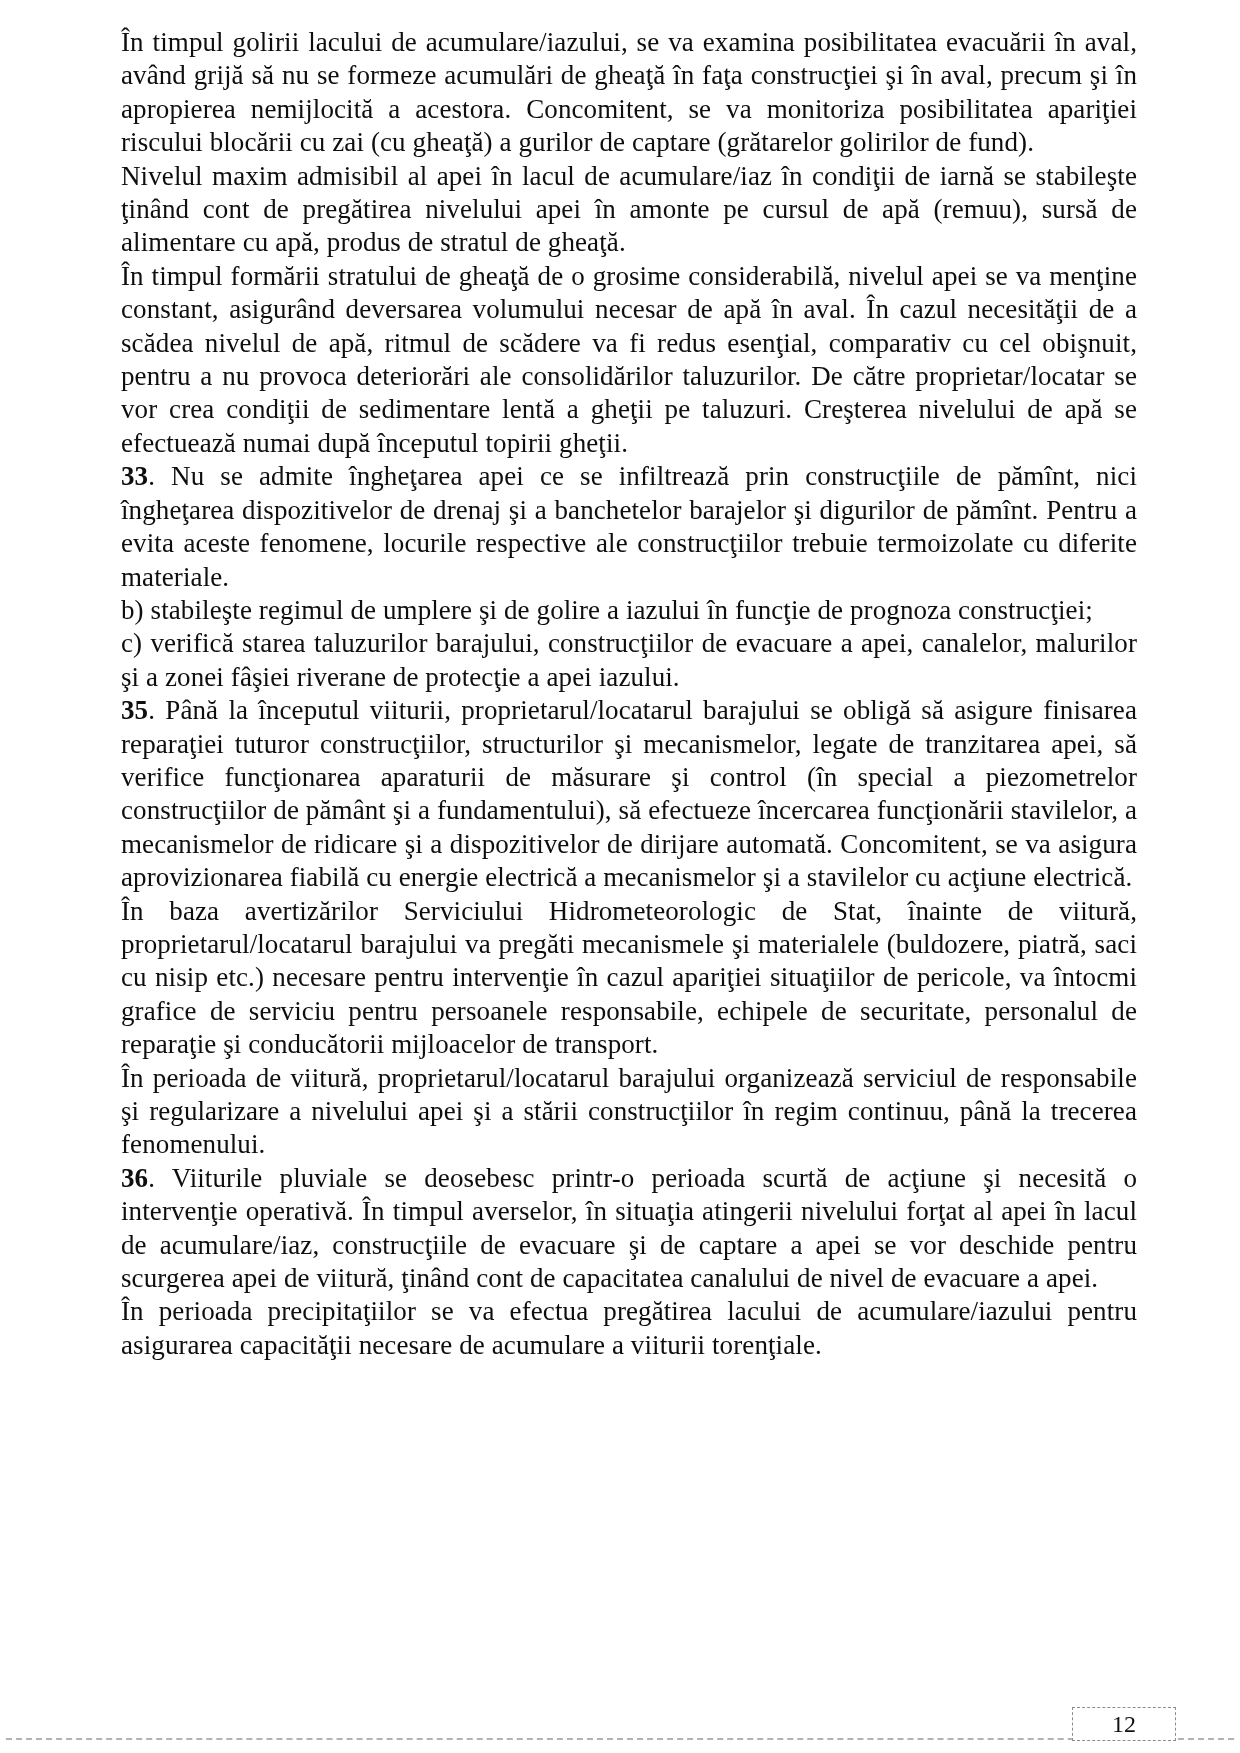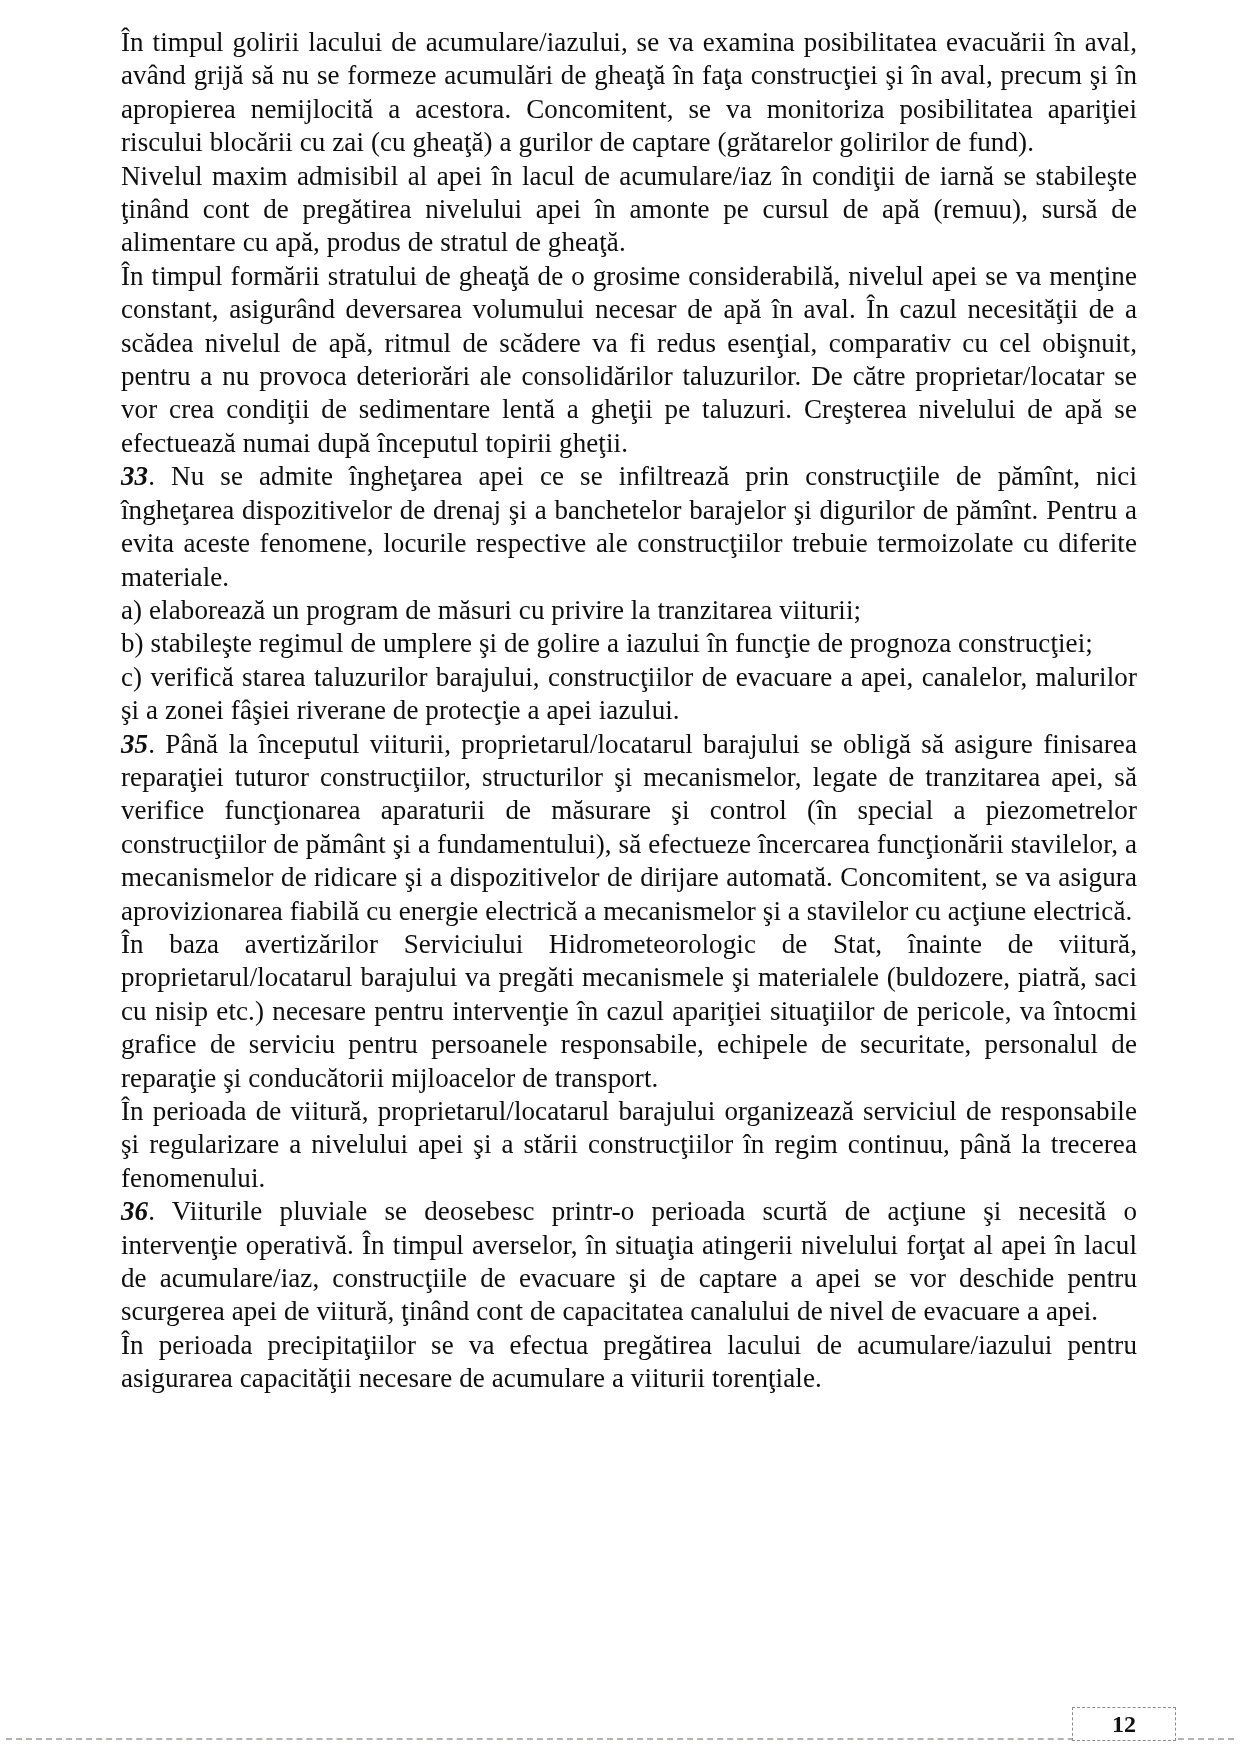--- a/index.html
+++ b/index.html
@@ -25,21 +25,20 @@
     line-height: 33.4px;
     text-align: justify;
     letter-spacing: 0.1px;
   }
   .para {
     margin: 0;
     padding: 0;
   }
   .para strong {
     font-weight: bold;
-    font-style: italic;
   }
   .footer-line {
     position: absolute;
     left: 6px;
     right: 6px;
     top: 1738px;
     border-top: 2px dashed #9a9a96;
     opacity: 0.75;
   }
   .page-number-box {
@@ -49,36 +48,35 @@
     width: 102px;
     height: 32px;
     border: 1.5px dashed #8c8c88;
     background: #ffffff;
     display: flex;
     align-items: center;
     justify-content: center;
   }
   .page-number {
     font-size: 24px;
-    font-weight: bold;
+    font-weight: normal;
     color: #111;
     line-height: 1;
   }
 </style>
 </head>
 <body>
 
 <div class="page">
 
   <div class="content" id="doc-body">
       <p class="para">În timpul golirii lacului de acumulare/iazului, se va examina posibilitatea evacuării în aval, având grijă să nu se formeze acumulări de gheaţă în faţa construcţiei şi în aval, precum şi în apropierea nemijlocită a acestora. Concomitent, se va monitoriza posibilitatea apariţiei riscului blocării cu zai (cu gheaţă) a gurilor de captare (grătarelor golirilor de fund).</p>
       <p class="para">Nivelul maxim admisibil al apei în lacul de acumulare/iaz în condiţii de iarnă se stabileşte ţinând cont de pregătirea nivelului apei în amonte pe cursul de apă (remuu), sursă de alimentare cu apă, produs de stratul de gheaţă.</p>
       <p class="para">În timpul formării stratului de gheaţă de o grosime considerabilă, nivelul apei se va menţine constant, asigurând deversarea volumului necesar de apă în aval. În cazul necesităţii de a scădea nivelul de apă, ritmul de scădere va fi redus esenţial, comparativ cu cel obişnuit, pentru a nu provoca deteriorări ale consolidărilor taluzurilor. De către proprietar/locatar se vor crea condiţii de sedimentare lentă a gheţii pe taluzuri. Creşterea nivelului de apă se efectuează numai după începutul topirii gheţii.</p>
       <p class="para"><strong>33</strong>. Nu se admite îngheţarea apei ce se infiltrează prin construcţiile de pămînt, nici îngheţarea dispozitivelor de drenaj şi a banchetelor barajelor şi digurilor de pămînt. Pentru a evita aceste fenomene, locurile respective ale construcţiilor trebuie termoizolate cu diferite materiale.</p>
-      <p class="para">a) elaborează un program de măsuri cu privire la tranzitarea viiturii;</p>
       <p class="para">b) stabileşte regimul de umplere şi de golire a iazului în funcţie de prognoza construcţiei;</p>
       <p class="para">c) verifică starea taluzurilor barajului, construcţiilor de evacuare a apei, canalelor, malurilor şi a zonei fâşiei riverane de protecţie a apei iazului.</p>
       <p class="para"><strong>35</strong>. Până la începutul viiturii, proprietarul/locatarul barajului se obligă să asigure finisarea reparaţiei tuturor construcţiilor, structurilor şi mecanismelor, legate de tranzitarea apei, să verifice funcţionarea aparaturii de măsurare şi control (în special a piezometrelor construcţiilor de pământ şi a fundamentului), să efectueze încercarea funcţionării stavilelor, a mecanismelor de ridicare şi a dispozitivelor de dirijare automată. Concomitent, se va asigura aprovizionarea fiabilă cu energie electrică a mecanismelor şi a stavilelor cu acţiune electrică.</p>
       <p class="para">În baza avertizărilor Serviciului Hidrometeorologic de Stat, înainte de viitură, proprietarul/locatarul barajului va pregăti mecanismele şi materialele (buldozere, piatră, saci cu nisip etc.) necesare pentru intervenţie în cazul apariţiei situaţiilor de pericole, va întocmi grafice de serviciu pentru persoanele responsabile, echipele de securitate, personalul de reparaţie şi conducătorii mijloacelor de transport.</p>
       <p class="para">În perioada de viitură, proprietarul/locatarul barajului organizează serviciul de responsabile şi regularizare a nivelului apei şi a stării construcţiilor în regim continuu, până la trecerea fenomenului.</p>
       <p class="para"><strong>36</strong>. Viiturile pluviale se deosebesc printr-o perioada scurtă de acţiune şi necesită o intervenţie operativă. În timpul averselor, în situaţia atingerii nivelului forţat al apei în lacul de acumulare/iaz, construcţiile de evacuare şi de captare a apei se vor deschide pentru scurgerea apei de viitură, ţinând cont de capacitatea canalului de nivel de evacuare a apei.</p>
       <p class="para">În perioada precipitaţiilor se va efectua pregătirea lacului de acumulare/iazului pentru asigurarea capacităţii necesare de acumulare a viiturii torenţiale.</p>
     </div>
 
   <div class="footer-line"></div>

